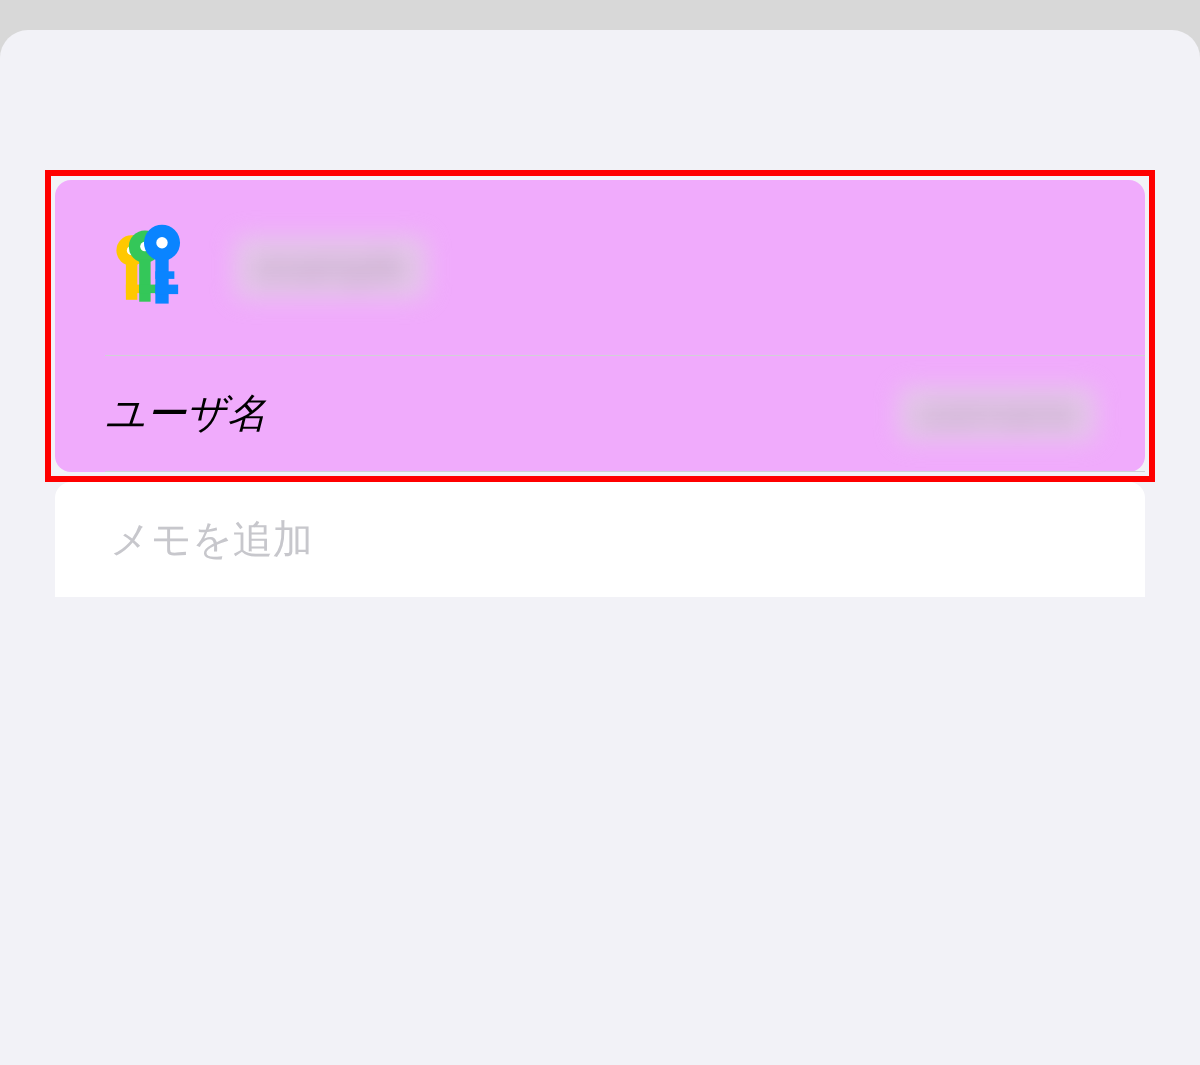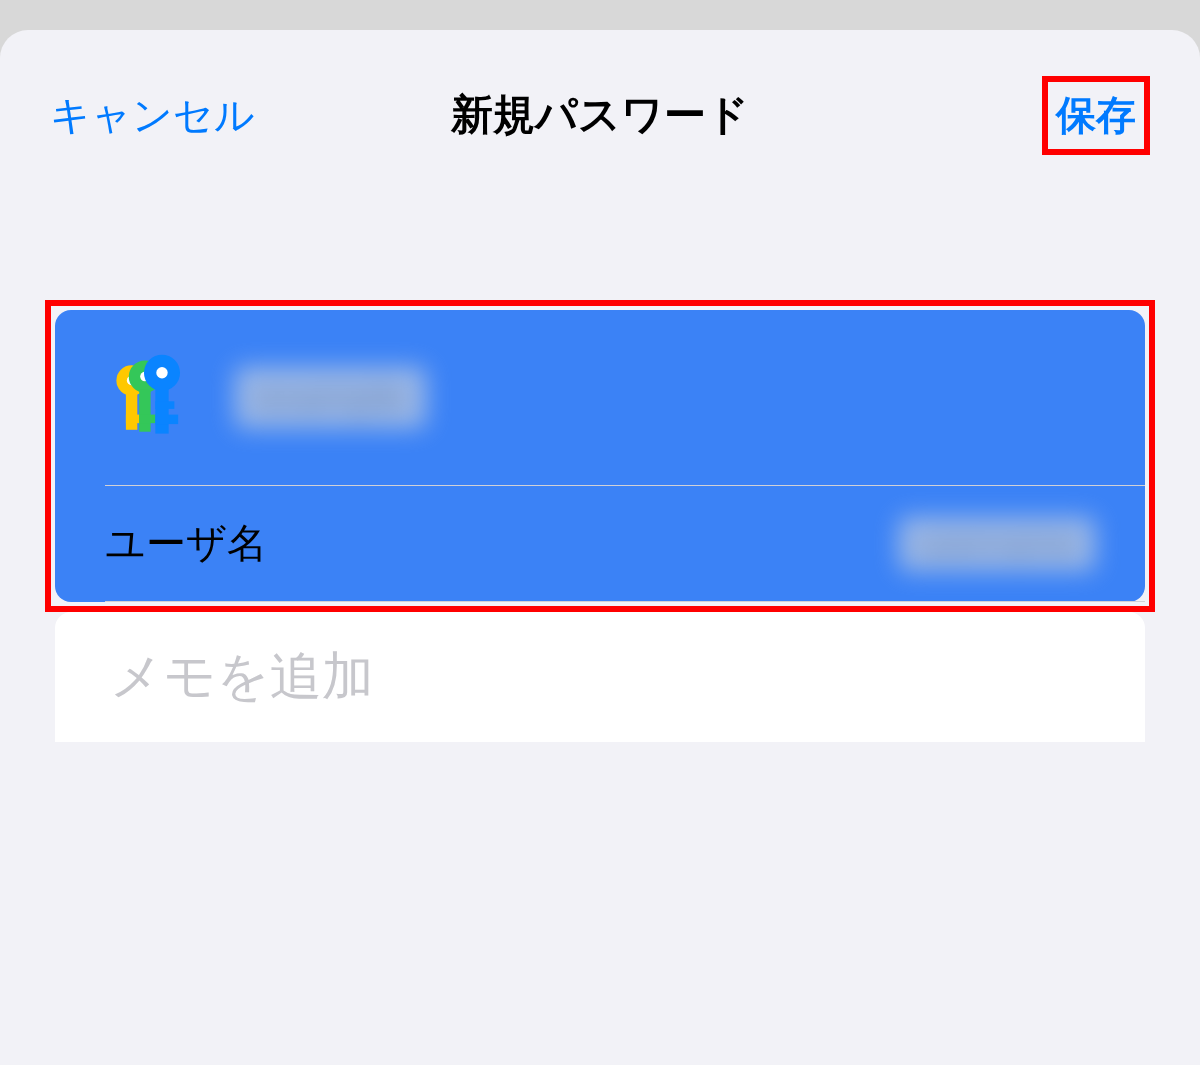--- a/index.html
+++ b/index.html
@@ -61,23 +61,24 @@
       cursor: pointer;
     }
     .content {
       padding: 140px 45px 0 45px;
     }
     .fields-outline {
       border: 6px solid #ff0000;
       padding: 0;
     }
     .fields-card {
-      background: #3b82f6;
+      background: #f0abfc;
       border-radius: 16px;
       margin: 4px;
+      font-style: italic;
     }
     .site-row {
       display: flex;
       align-items: center;
       padding: 40px 50px;
       gap: 35px;
     }
     .keys-icon {
       width: 95px;
       height: 95px;
@@ -128,37 +129,30 @@
       padding: 55px 0 20px 65px;
     }
     .notes-card {
       background: #ffffff;
       border-radius: 16px 16px 0 0;
       margin: 0 10px;
       padding: 30px 55px;
     }
     .notes-placeholder {
       color: #c7c7cc;
-      font-size: 52px;
+      font-size: 40px;
     }
   </style>
 </head>
 <body>
 
 <div class="backdrop-bar"></div>
 
 <div class="modal-sheet">
 
-  <div class="nav-header">
-    <button class="cancel-btn">キャンセル</button>
-    <div class="title">新規パスワード</div>
-    <div class="save-outline">
-      <button class="save-btn">保存</button>
-    </div>
-  </div>
 
   <div class="content">
 
     <div class="fields-outline">
       <div class="fields-card">
 
         <div class="site-row">
           <div class="keys-icon">
             <svg viewBox="0 0 100 100">
               <g transform="translate(8,8)">

